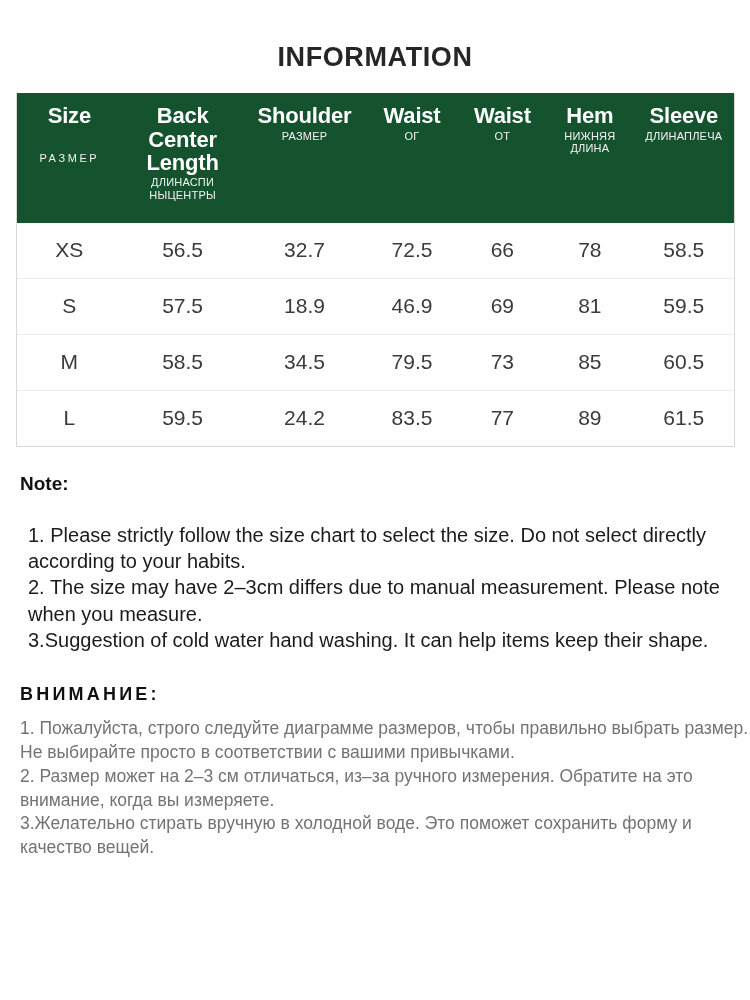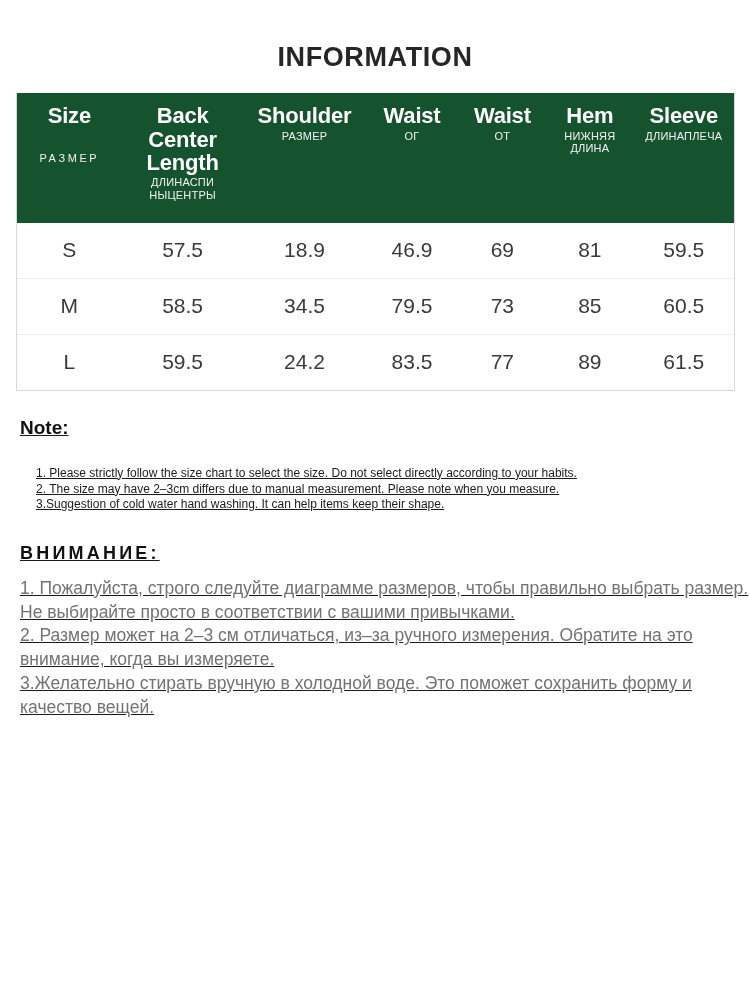--- a/index.html
+++ b/index.html
@@ -100,34 +100,33 @@
   col.c-shoulder { width: 17.0%; }
   col.c-bust     { width: 13.0%; }
   col.c-waist    { width: 12.2%; }
   col.c-hem      { width: 12.2%; }
   col.c-sleeve   { width: 14.0%; }
 
   
   .notes {
     margin: 0;
     padding: 26px 0 0 20px;
-    text-decoration: underline;
   }
   .note-head {
     font-size: 19px;
     font-weight: bold;
     color: #111111;
     line-height: 1.2;
     margin: 0 0 26px 0;
   }
   .note-body {
-    font-size: 12px;
+    font-size: 20px;
     line-height: 1.32;
     color: #1b1b1b;
-    margin: 16px;
+    margin: 8px;
     white-space: pre-line;
   }
   .attn-head {
     font-size: 18px;
     font-weight: bold;
     color: #111111;
     letter-spacing: 3.2px;
     margin: 30px 0 12px 0;
     line-height: 1.2;
   }
@@ -186,20 +185,29 @@
 ДЛИНА</span>
           </th>
           <th>
             <span class="th-main">Sleeve</span>
             <span class="th-sub">ДЛИНАПЛЕЧА</span>
           </th>
         </tr>
       </thead>
       <tbody>
         <tr>
+          <td>XS</td>
+          <td>56.5</td>
+          <td>32.7</td>
+          <td>72.5</td>
+          <td>66</td>
+          <td>78</td>
+          <td>58.5</td>
+        </tr>
+        <tr>
           <td>S</td>
           <td>57.5</td>
           <td>18.9</td>
           <td>46.9</td>
           <td>69</td>
           <td>81</td>
           <td>59.5</td>
         </tr>
         <tr>
           <td>M</td>

